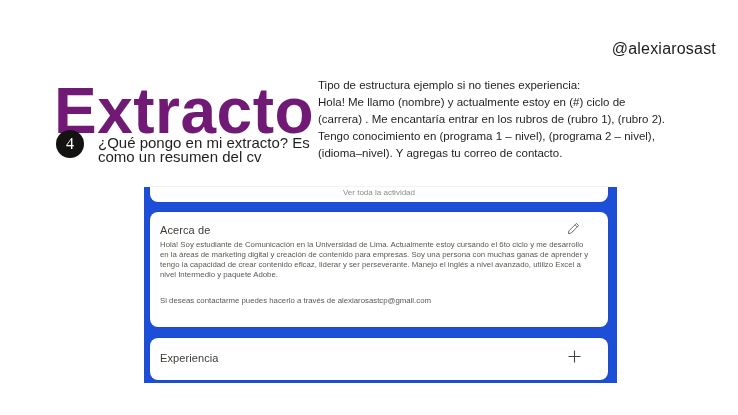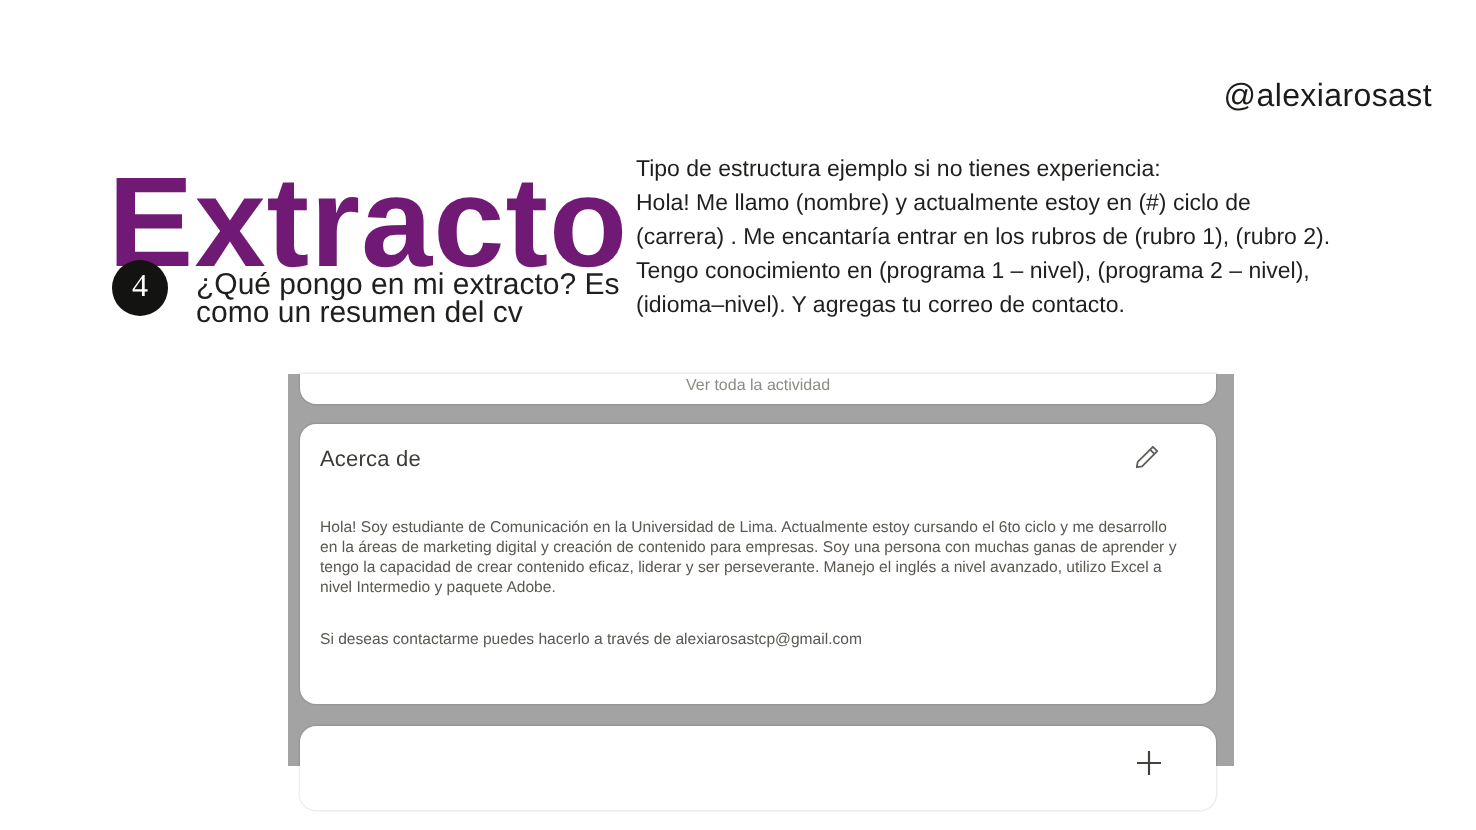--- a/index.html
+++ b/index.html
@@ -28,43 +28,43 @@
     border-radius:50%;background:#131312;color:#ffffff;
     font-family:"Liberation Serif","DejaVu Serif",serif;font-size:16px;
     display:flex;align-items:center;justify-content:center;
   }
   .badge-caption{
     position:absolute;left:98px;top:136px;
     font-size:15px;line-height:13.5px;color:#201f1d;white-space:pre-line;
   }
   .shot{
     position:absolute;left:144px;top:187px;width:473px;height:196px;
-    background:#a3a3a3;box-sizing:border-box;padding:0 9px 0 6px;
+    background:#1d4ed8;box-sizing:border-box;padding:0 9px 0 6px;
   }
   .card{
     background:#ffffff;border-radius:8px;
     box-shadow:0 0 0 0.7px rgba(0,0,0,0.07);
     box-sizing:border-box;position:relative;
   }
   .card-activity{
     height:15px;border-radius:0 0 8px 8px;
     text-align:center;font-size:8px;line-height:12px;color:#8d8b84;
     overflow:hidden;
   }
   .card-about{
-    height:140px;margin-top:10px;padding:12px 12px 0 10px;
+    height:115px;margin-top:10px;padding:12px 12px 0 10px;
   }
   .card-exp{
     height:42px;margin-top:11px;padding:14px 28px 0 10px;
   }
   .card-title{
     font-size:11px;color:#3d3b36;letter-spacing:.1px;
   }
   .about-body{
-    margin-top:23px;font-size:7.8px;line-height:10px;color:#5b5852;
+    margin-top:4px;font-size:7.8px;line-height:10px;color:#5b5852;
     width:432px;
   }
   .about-contact{
     margin-top:16px;font-size:7.8px;line-height:10px;color:#5b5852;
   }
   .icon-btn{
     position:absolute;cursor:pointer;background:none;border:none;padding:0;
     line-height:0;
   }
   .pencil-btn{top:10px;right:28px;}
@@ -103,20 +103,21 @@
           <path d="M11.6 1.7 L14.3 4.4 L5 13.7 L1.7 14.3 L2.3 11 Z" fill="none" stroke="#5f5d57" stroke-width="1.1" stroke-linejoin="round"></path>
           <line x1="9.9" y1="3.4" x2="12.6" y2="6.1" stroke="#5f5d57" stroke-width="1.1"></line>
         </svg>
       </span>
     </button>
     <div class="about-body">Hola! Soy estudiante de Comunicación en la Universidad de Lima. Actualmente estoy cursando el 6to ciclo y me desarrollo en la áreas de marketing digital y creación de contenido para empresas. Soy una persona con muchas ganas de aprender y tengo la capacidad de crear contenido eficaz, liderar y ser perseverante. Manejo el inglés a nivel avanzado, utilizo Excel a nivel Intermedio y paquete Adobe.</div>
     <div class="about-contact">Si deseas contactarme puedes hacerlo a través de alexiarosastcp@gmail.com</div>
   </div>
 
   <div class="card card-exp">
+    <div class="card-title">Experiencia</div>
     <button class="icon-btn plus-btn">
       <span>
         <svg width="15" height="15" viewBox="0 0 15 15">
           <path d="M7.5 1.5 V13.5 M1.5 7.5 H13.5" stroke="#44423e" stroke-width="1.1" fill="none"></path>
         </svg>
       </span>
     </button>
   </div>
 
 </div>

